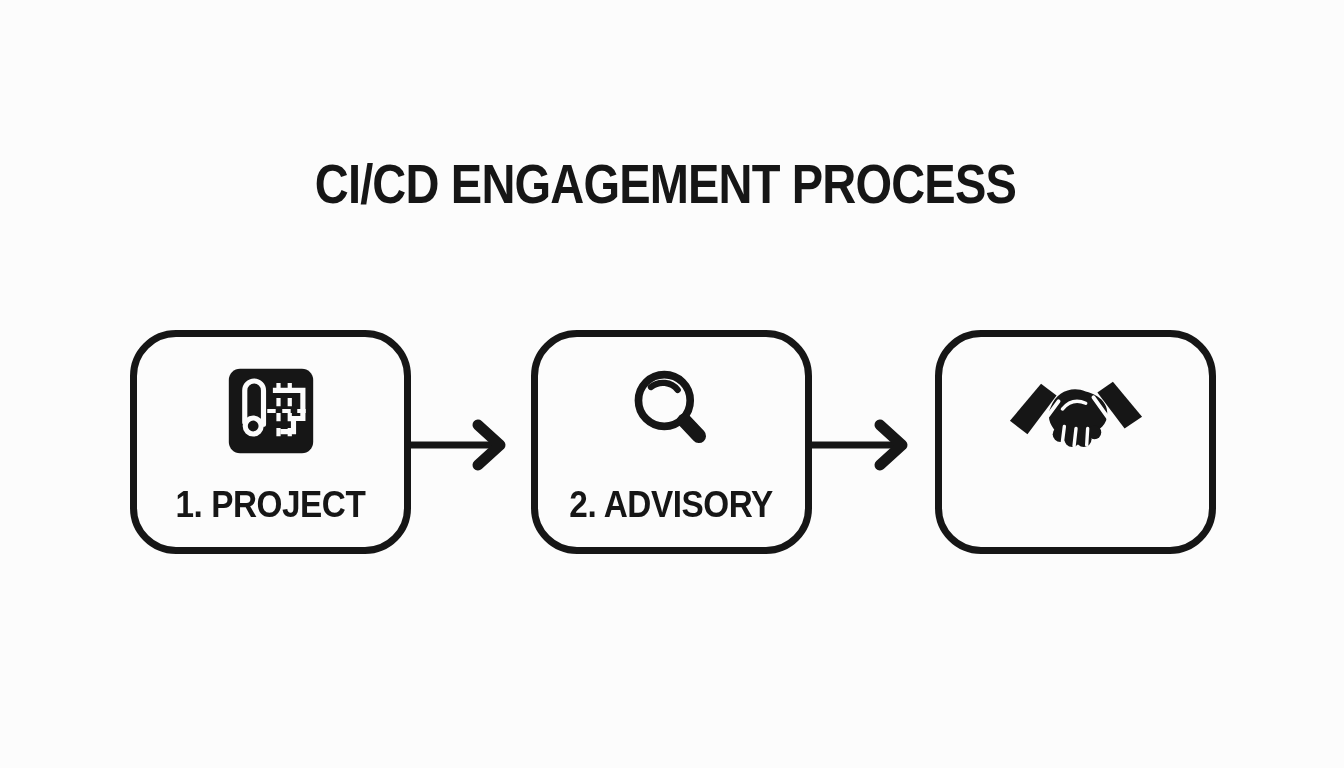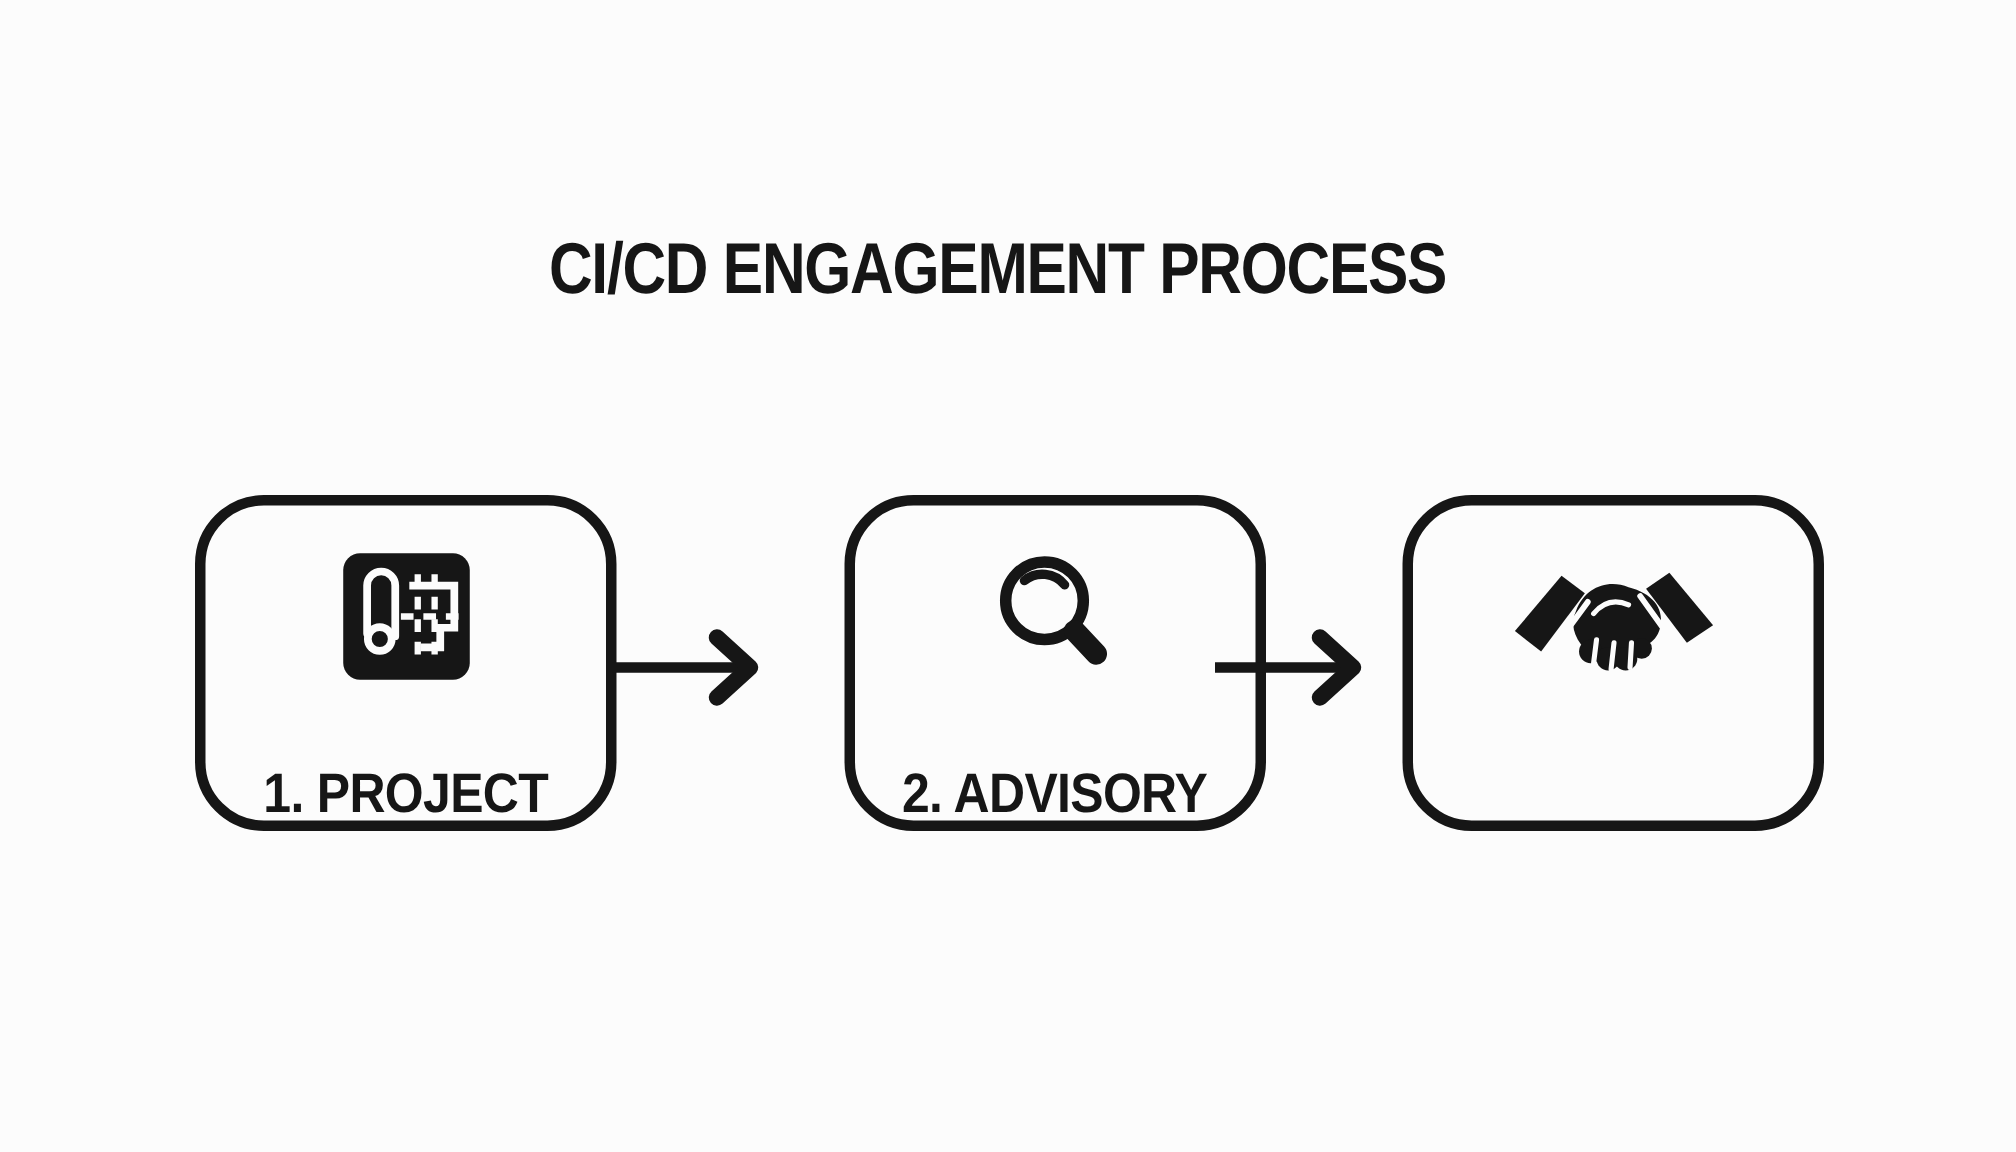--- a/index.html
+++ b/index.html
@@ -5,45 +5,44 @@
   :root { --ink:#161616; --bg:#fcfcfc; }
   * { margin:0; padding:0; box-sizing:border-box; }
   html,body { width:1344px; height:768px; overflow:hidden; }
   body { background:var(--bg); font-family:"Liberation Sans", sans-serif; }
 
   .canvas { position:relative; width:1344px; height:768px; background:var(--bg); }
 
   .title {
     position:absolute; top:156px; left:0; width:1330px;
     text-align:center; color:var(--ink);
-    font-size:48px; font-weight:700; line-height:1.0; letter-spacing:-1px;
+    font-size:56px; font-weight:700; line-height:1.0; letter-spacing:-1px;
     white-space:nowrap;
   }
   .title .squeeze { display:inline-block; transform:scaleX(0.84); transform-origin:50% 50%; }
 
   .step-box {
     position:absolute; top:330px; width:281px; height:224px;
     border:7px solid var(--ink); border-radius:46px; background:var(--bg);
   }
   .step-box.b1 { left:130px; }
-  .step-box.b2 { left:563px; }
+  .step-box.b2 { left:531px; }
   .step-box.b3 { left:935px; }
 
   .icon-wrap {
     position:absolute; top:28px; left:0; width:100%; height:92px;
     display:flex; align-items:center; justify-content:center;
   }
   .icon-wrap svg { display:block; }
 
   .step-label {
     position:absolute; top:148px; left:0; width:100%;
     text-align:center; color:var(--ink);
     font-size:37px; font-weight:700; line-height:1.1; letter-spacing:-0.5px;
     white-space:nowrap;
-    margin-top:24px;
   }
   .step-label .squeeze { display:inline-block; transform:scaleX(0.9); transform-origin:50% 50%; }
 
   .flow-arrow { position:absolute; top:414px; width:110px; height:62px; }
   .flow-arrow.a1 { left:408px; }
   .flow-arrow.a2 { left:810px; }
 </style>
 </head>
 <body>
 

